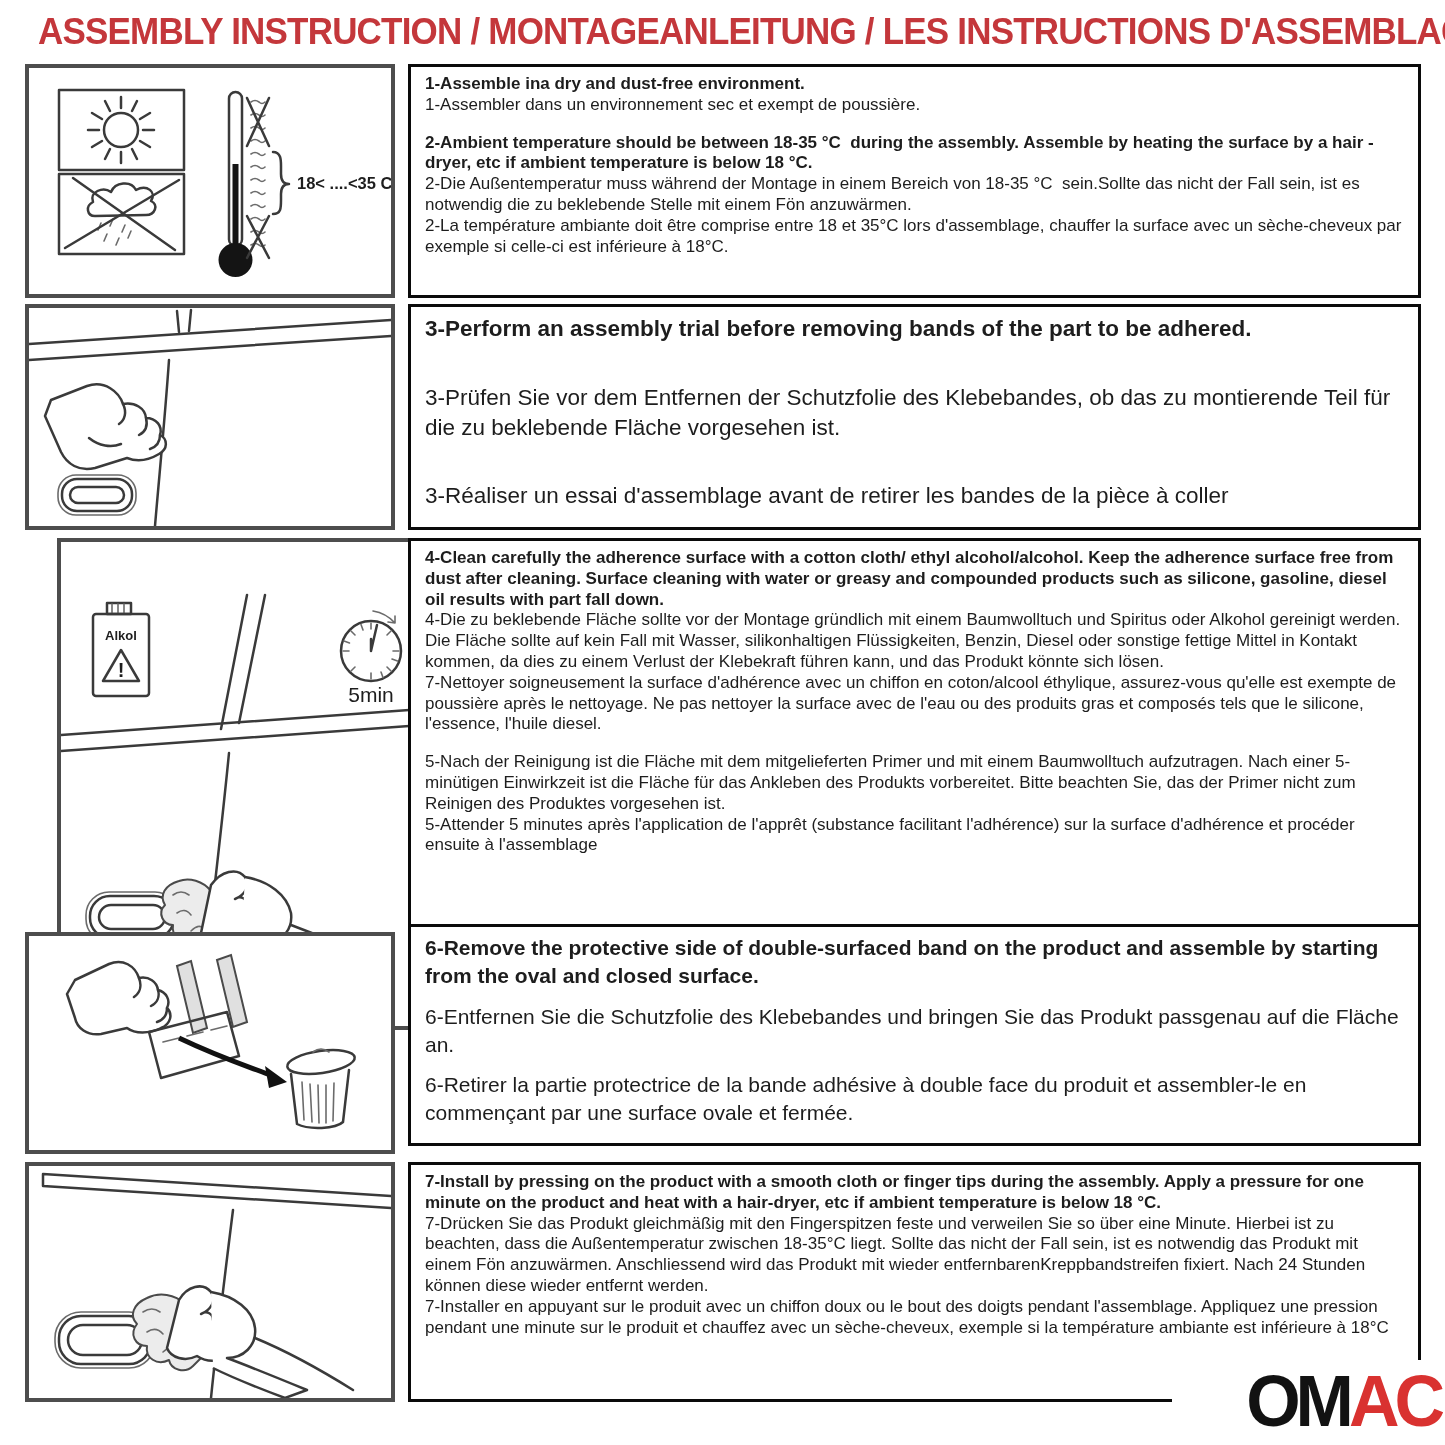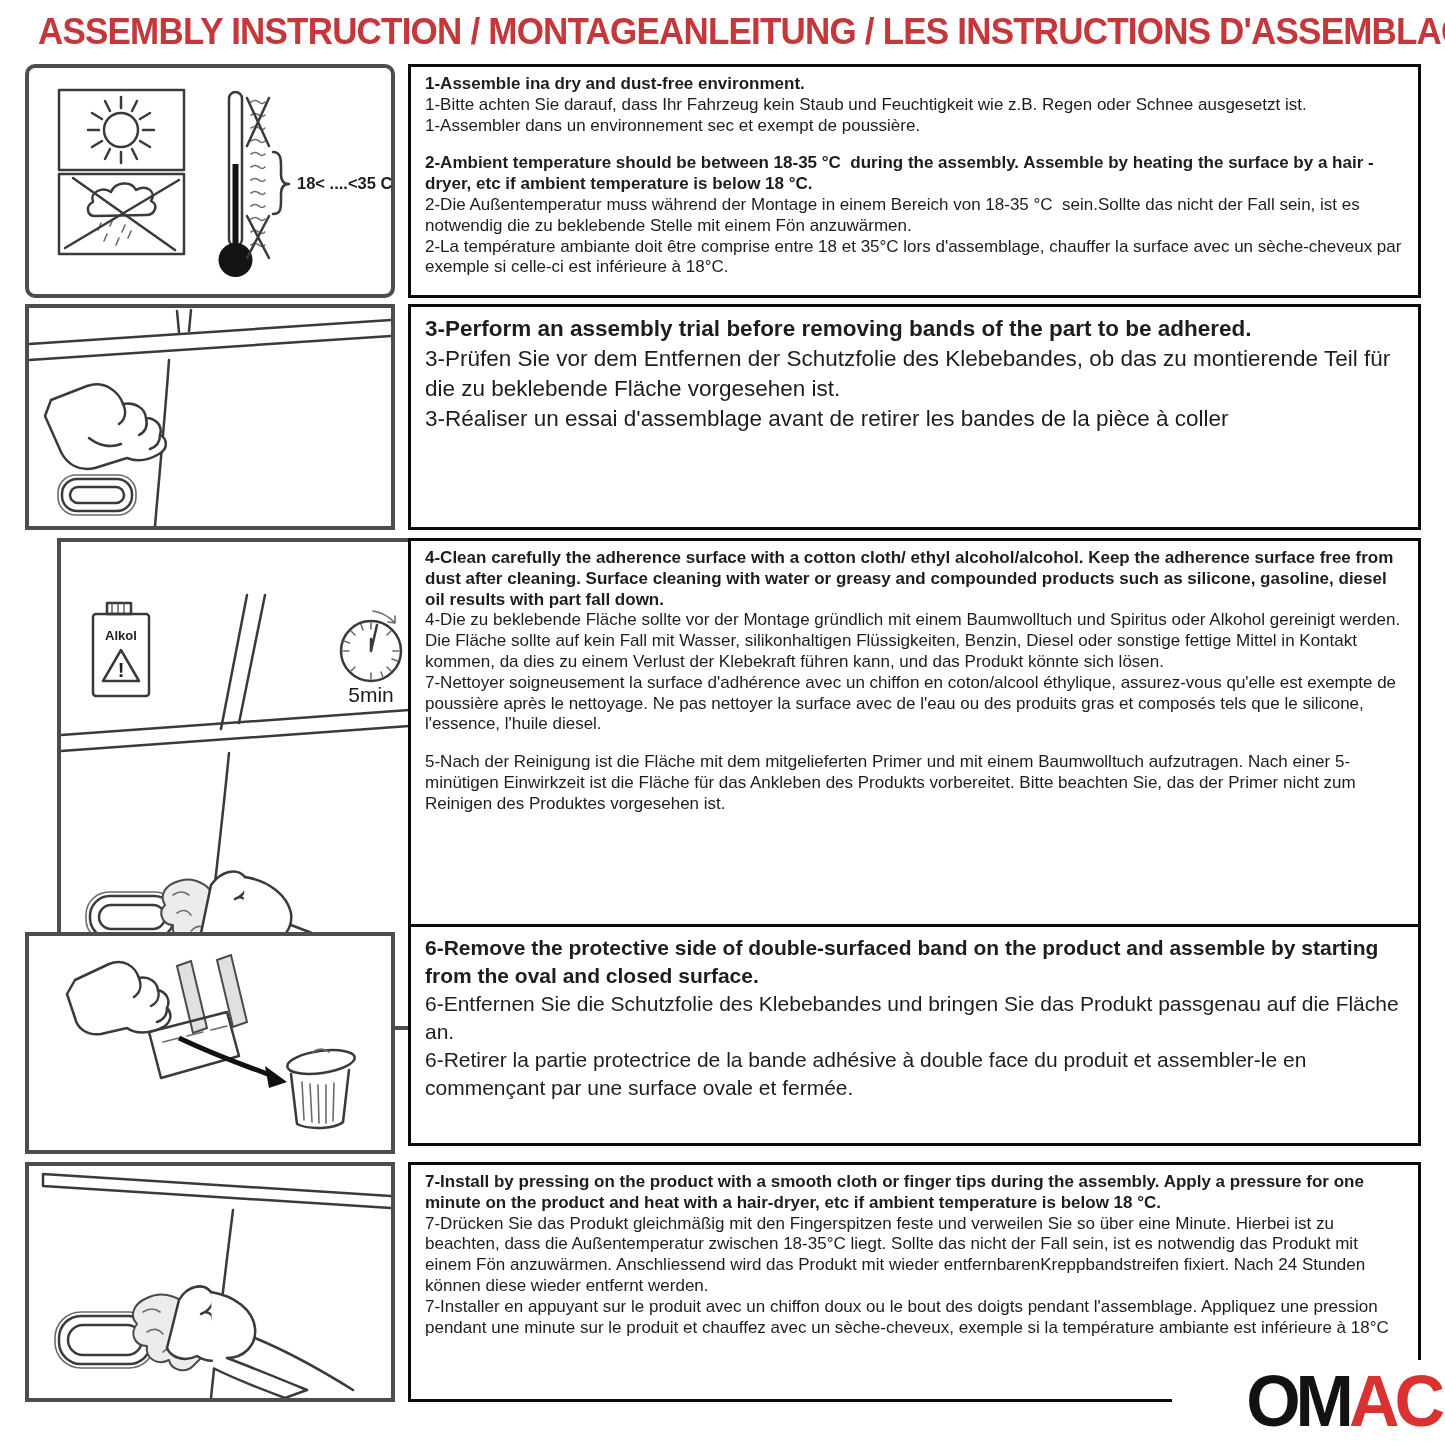--- a/index.html
+++ b/index.html
@@ -22,29 +22,29 @@
   .illus-box{
     position:absolute;left:25px;width:370px;
     border:4px solid #4d4d4d;background:#fff;box-sizing:border-box;
   }
   .illus-box svg{display:block;width:100%;height:100%;}
   .text-box{
     position:absolute;left:408px;width:1013px;
     border:3px solid #0a0a0a;background:#fff;box-sizing:border-box;
     padding:7px 14px 16px 14px;
   }
-  .text-box.vcenter{display:flex;flex-direction:column;justify-content:flex-start;}
+  .text-box.vcenter{display:flex;flex-direction:column;justify-content:space-between;}
   .para{white-space:pre-wrap;}
   .size-s .para{font-size:17px;line-height:20.8px;}
   .size-l .para{font-size:22.5px;line-height:30px;}
   .size-m .para{font-size:21px;line-height:28px;}
   .para.bold{font-weight:bold;}
   .para.gap{height:17px;}
   
-  #illus1{top:64px;height:234px;border-radius:10px;}   #text1{top:64px;height:234px;}
+  #illus1{top:64px;height:234px;}   #text1{top:64px;height:234px;}
   #illus2{top:304px;height:226px;}  #text2{top:304px;height:226px;}
   #illus3{top:538px;height:492px;margin-left:32px;}  #text3{top:538px;height:482px;}
   #illus4{top:932px;height:222px;}  #text4{top:924px;height:222px;}
   #illus5{top:1162px;height:240px;} #text5{top:1162px;height:240px;}
   .logo{
     position:absolute;top:1360px;left:1172px;width:268px;height:78px;
     background:#fff;z-index:6;
     display:flex;align-items:center;justify-content:flex-end;
     font-weight:bold;font-size:70px;letter-spacing:-5px;
     transform:scaleY(1.04);transform-origin:left top;
@@ -92,21 +92,20 @@
           <path class="ln" stroke-width="2" d="M218,30 L240,78 M240,30 L218,78"></path>
           <path class="ln" stroke-width="2" d="M218,148 L240,190 M240,148 L218,190"></path>
         </g>
         <path class="ln" stroke-width="2.2" d="M244,84 C252,84 252,92 252,98 L252,106 C252,114 256,116 260,116 C256,116 252,118 252,126 L252,132 C252,140 252,146 244,146"></path>
         <text class="svgtext" x="268" y="121" font-size="16.5" font-weight="bold">18&lt; ....&lt;35 C</text>
       </g>
     </svg>
   </div>
   <div class="text-box size-s" id="text1">
       <div class="para bold">1-Assemble ina dry and dust-free environment.</div>
-      <div class="para normal">1-Bitte achten Sie darauf, dass Ihr Fahrzeug kein Staub und Feuchtigkeit wie z.B. Regen oder Schnee ausgesetzt ist.</div>
       <div class="para normal">1-Assembler dans un environnement sec et exempt de poussière.</div>
       <div class="para gap"></div>
       <div class="para bold">2-Ambient temperature should be between 18-35 °C  during the assembly. Assemble by heating the surface by a hair -dryer, etc if ambient temperature is below 18 °C.</div>
       <div class="para normal">2-Die Außentemperatur muss während der Montage in einem Bereich von 18-35 °C  sein.Sollte das nicht der Fall sein, ist es notwendig die zu beklebende Stelle mit einem Fön anzuwärmen.</div>
       <div class="para normal">2-La température ambiante doit être comprise entre 18 et 35°C lors d'assemblage, chauffer la surface avec un sèche-cheveux par exemple si celle-ci est inférieure à 18°C.</div>
     </div>
 
   <div class="illus-box" id="illus2">
     <svg viewBox="0 0 362 218">
       <g>
@@ -167,20 +166,21 @@
         <path class="ln" d="M230,330 C262,342 296,356 330,372"></path>
       </g>
     </svg>
   </div>
   <div class="text-box size-s" id="text3">
       <div class="para bold">4-Clean carefully the adherence surface with a cotton cloth/ ethyl alcohol/alcohol. Keep the adherence surface free from dust after cleaning. Surface cleaning with water or greasy and compounded products such as silicone, gasoline, diesel oil results with part fall down.</div>
       <div class="para normal">4-Die zu beklebende Fläche sollte vor der Montage gründlich mit einem Baumwolltuch und Spiritus oder Alkohol gereinigt werden. Die Fläche sollte auf kein Fall mit Wasser, silikonhaltigen Flüssigkeiten, Benzin, Diesel oder sonstige fettige Mittel in Kontakt kommen, da dies zu einem Verlust der Klebekraft führen kann, und das Produkt könnte sich lösen.</div>
       <div class="para normal">7-Nettoyer soigneusement la surface d'adhérence avec un chiffon en coton/alcool éthylique, assurez-vous qu'elle est exempte de poussière après le nettoyage. Ne pas nettoyer la surface avec de l'eau ou des produits gras et composés tels que le silicone, l'essence, l'huile diesel.</div>
       <div class="para gap"></div>
       <div class="para normal">5-Nach der Reinigung ist die Fläche mit dem mitgelieferten Primer und mit einem Baumwolltuch aufzutragen. Nach einer 5-minütigen Einwirkzeit ist die Fläche für das Ankleben des Produkts vorbereitet. Bitte beachten Sie, das der Primer nicht zum Reinigen des Produktes vorgesehen ist.</div>
+      <div class="para normal">5-Attender 5 minutes après l'application de l'apprêt (substance facilitant l'adhérence) sur la surface d'adhérence et procéder ensuite à l'assemblage</div>
     </div>
 
   <div class="illus-box" id="illus4">
     <svg viewBox="0 0 362 214">
       <g>
         <path class="hand" d="M46,44 L80,28 C94,22 106,30 110,42 C120,40 128,46 129,54 C137,56 142,64 138,72 C144,78 142,88 132,92 C120,98 106,98 98,92 L72,98 C58,100 48,92 46,82 L38,58 Z"></path>
         <path class="ln" stroke-width="2" d="M110,42 C113,50 111,57 105,61 M129,54 C131,61 128,67 122,70 M138,72 C138,79 134,84 128,86"></path>
       </g>
       <g>
         <path class="strip" d="M148,30 L162,25 L178,92 L164,97 Z"></path>

